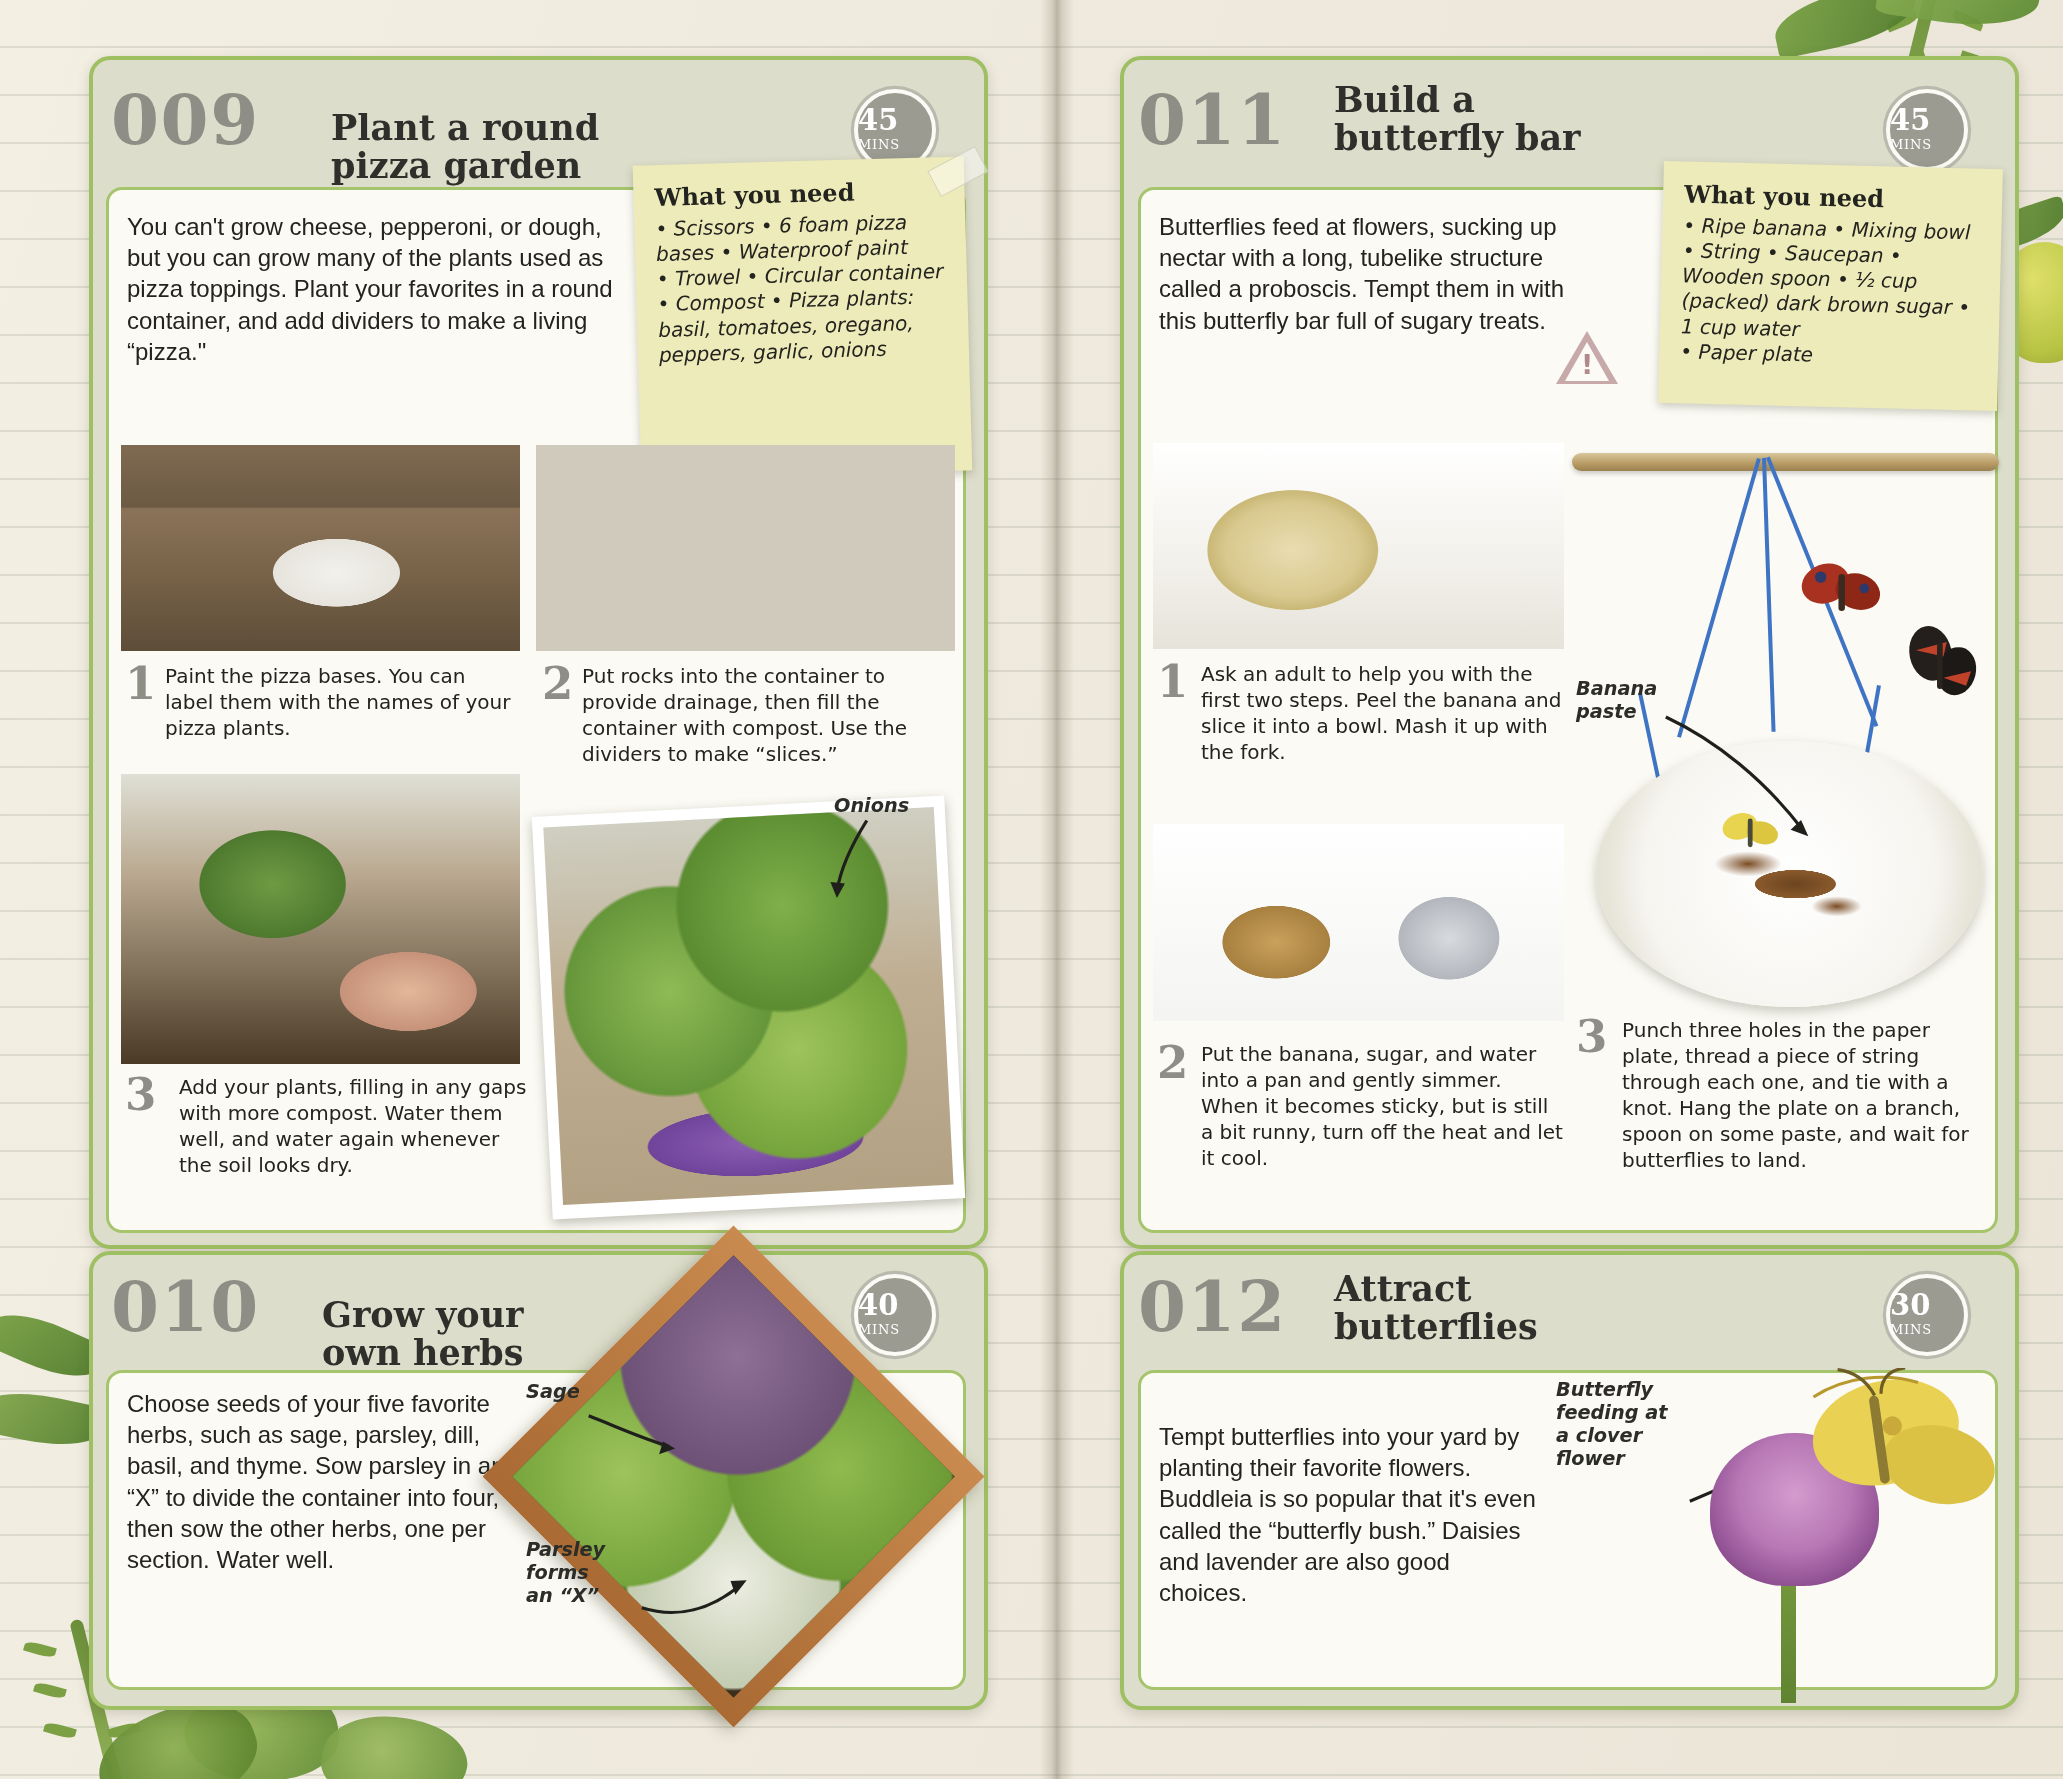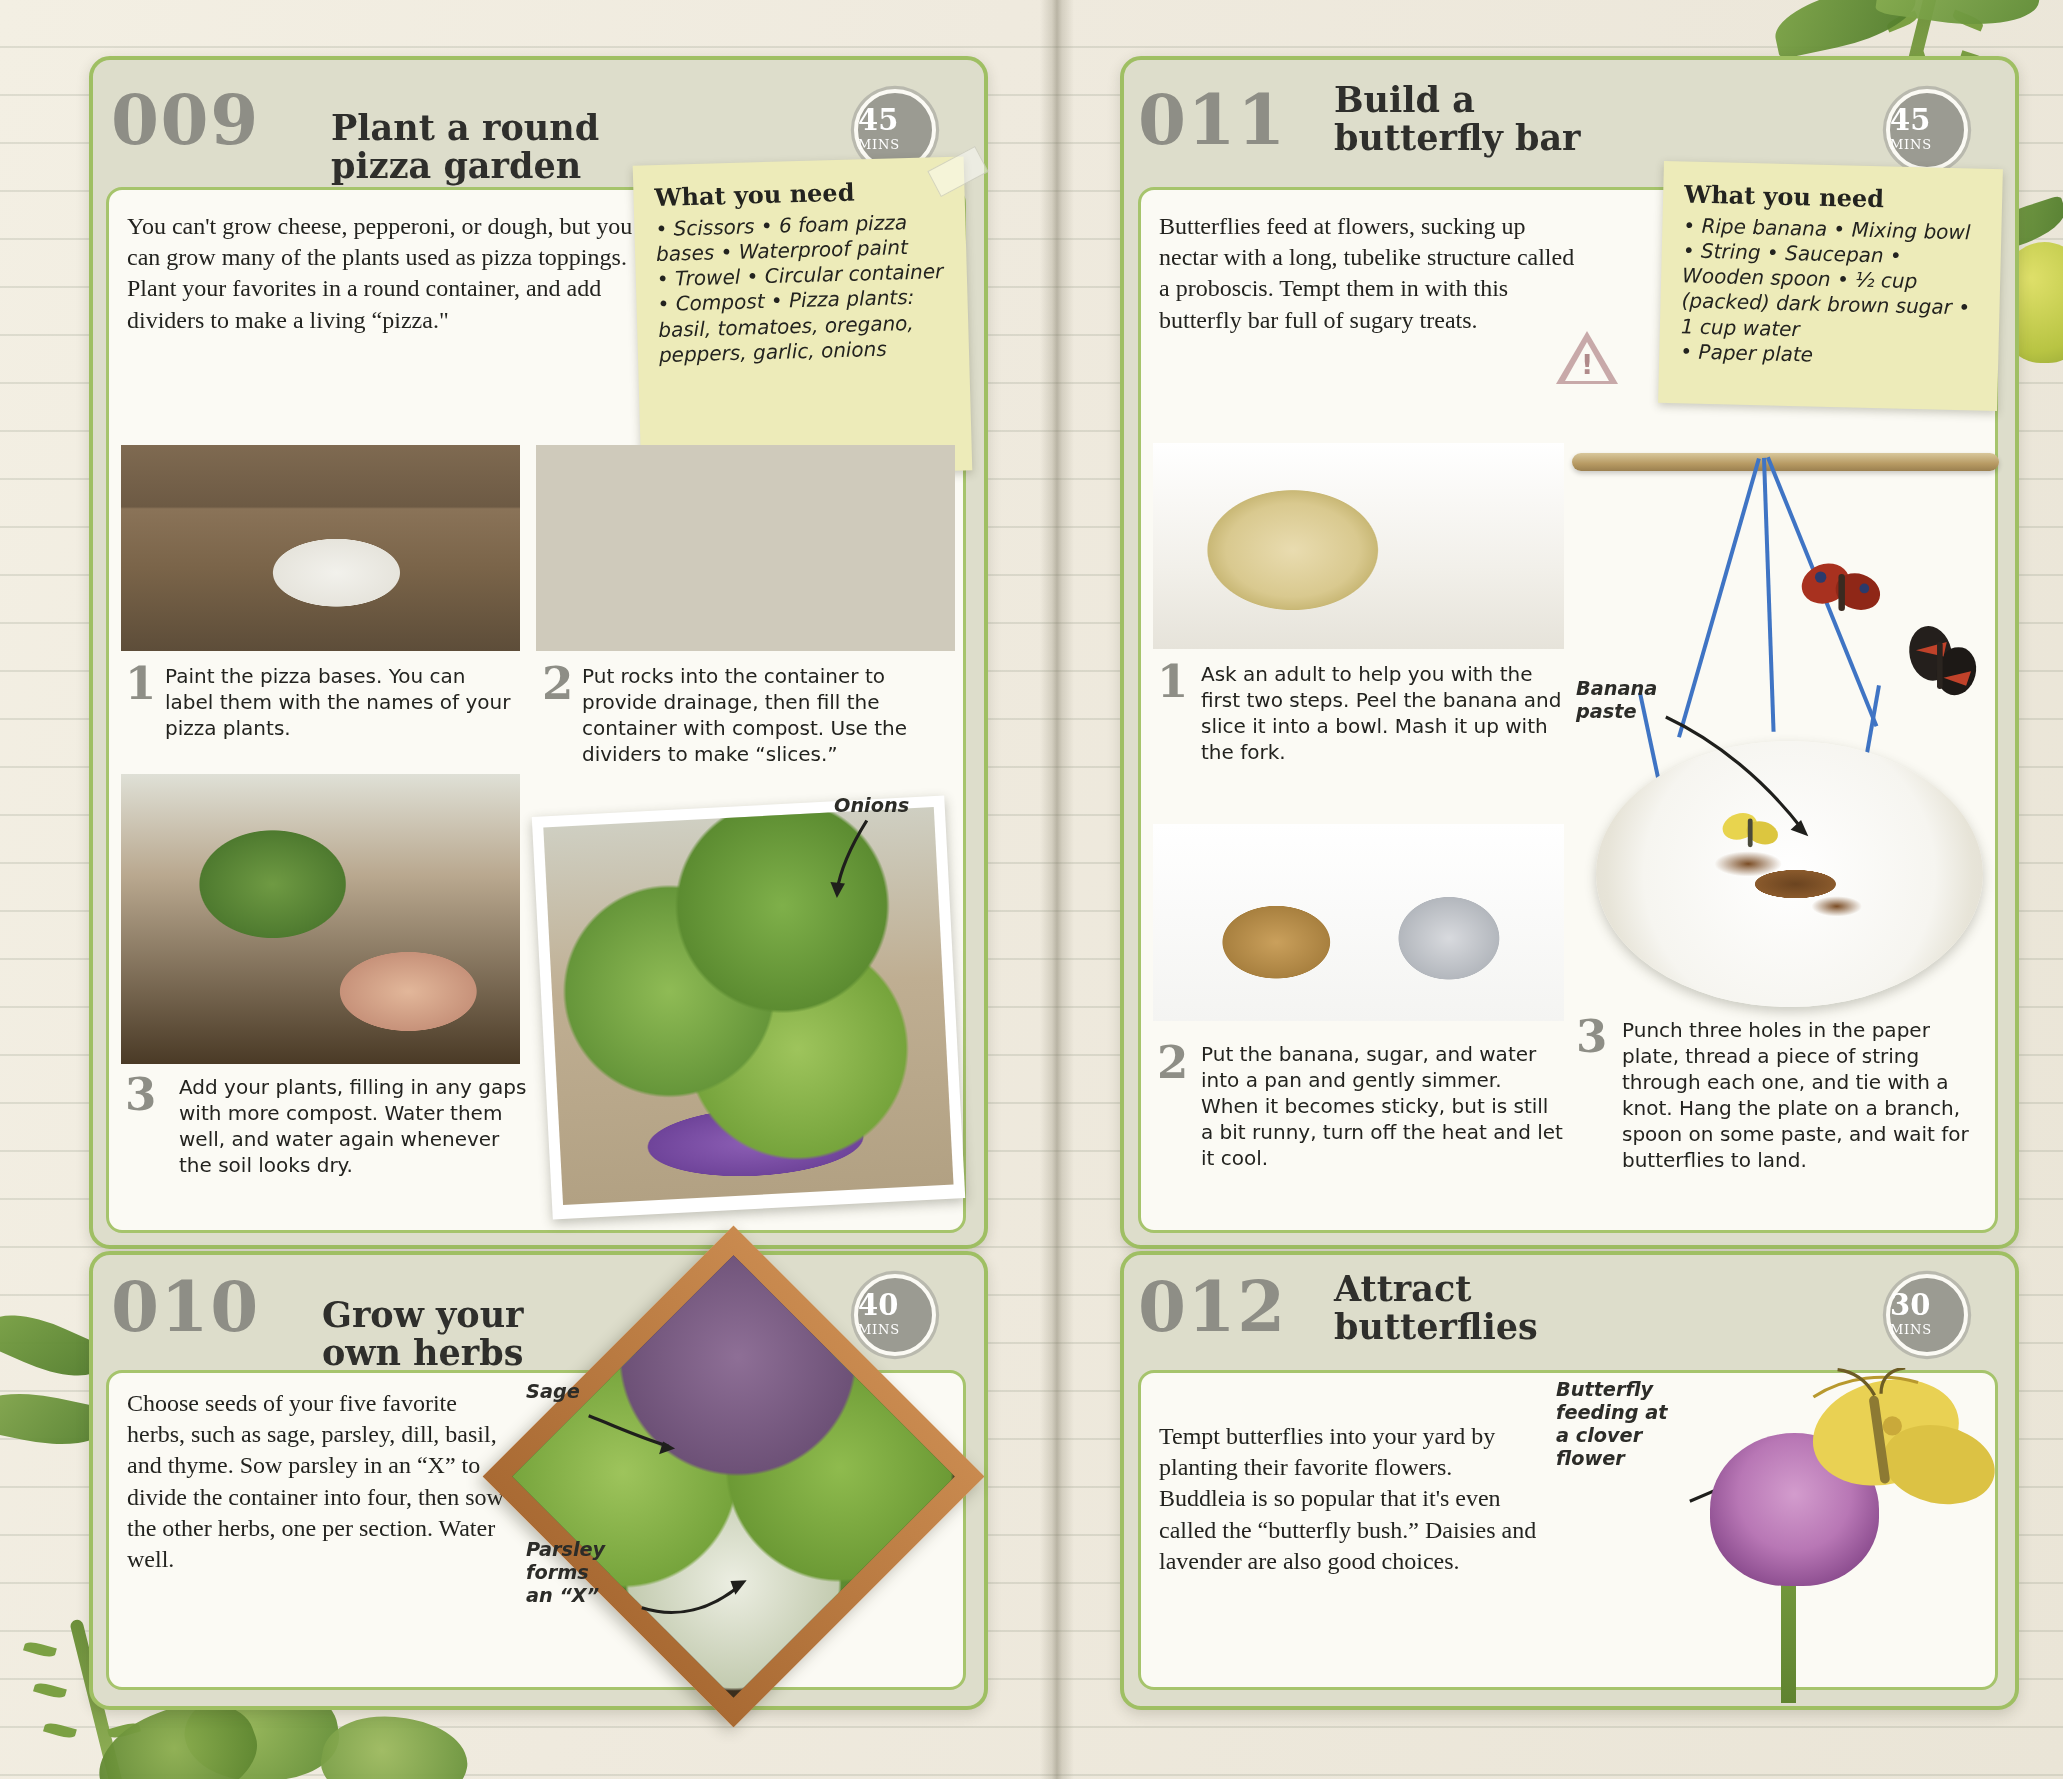--- a/index.html
+++ b/index.html
@@ -123,21 +123,21 @@
   .time-badge .t-unit {
     display: block;
     font-size: 13px;
     letter-spacing: 0.8px;
     margin-top: 1.6px;
   }
 
   
   .body-text {
     position: absolute;
-    font-family: Liberation Serif, serif;
+    font-family: Liberation Sans, sans-serif;
     font-size: 24px;
     line-height: 1.30;
     color: #23231f;
   }
   .step-text {
     position: absolute;
     font-family: "DejaVu Sans", sans-serif;
     font-size: 20px;
     line-height: 1.30;
     color: #23231f;

